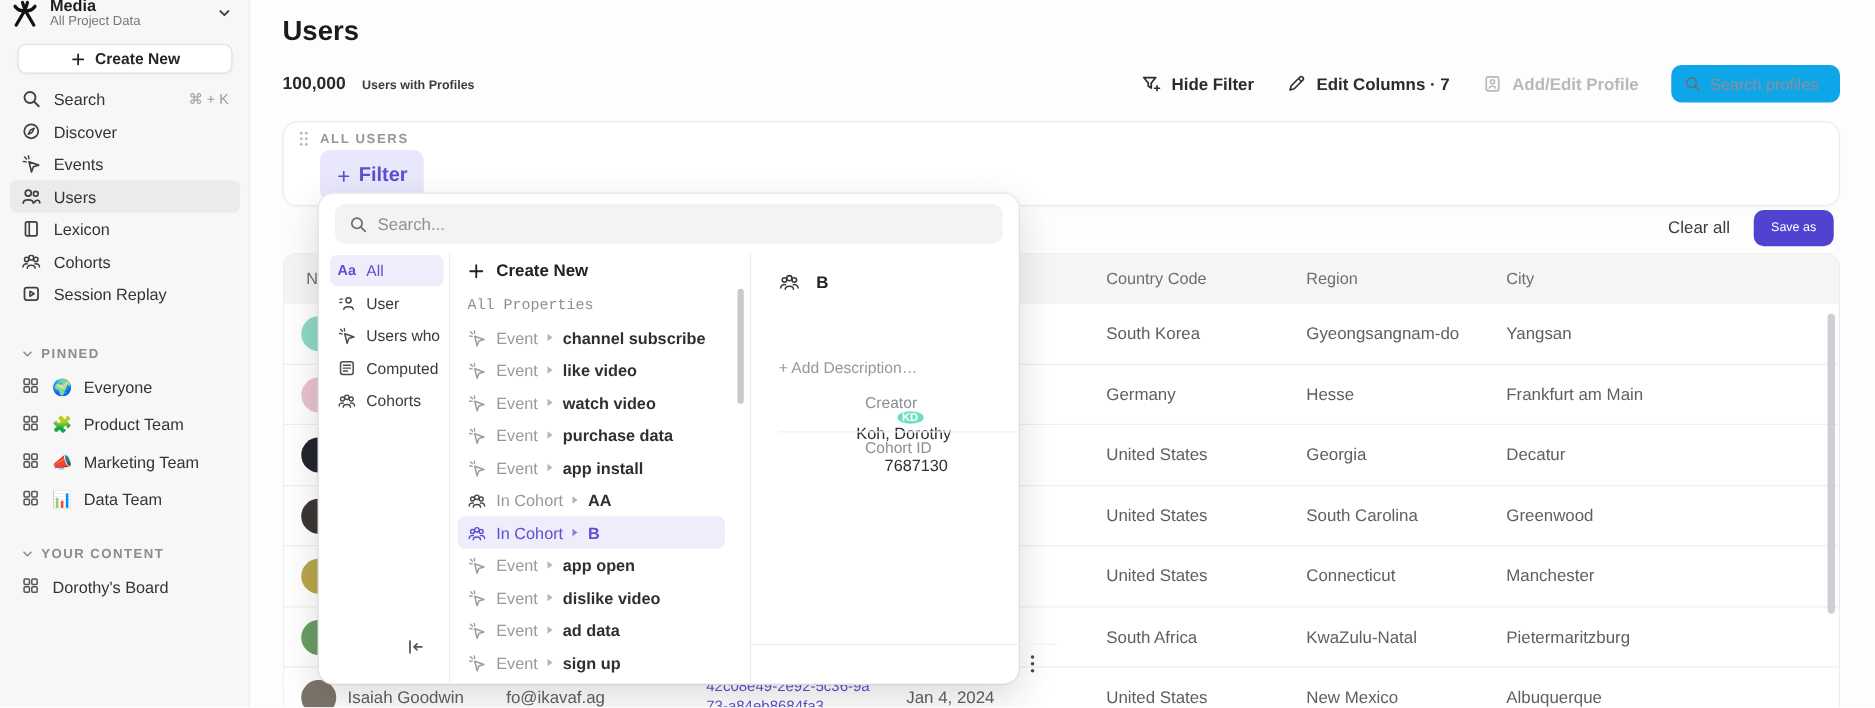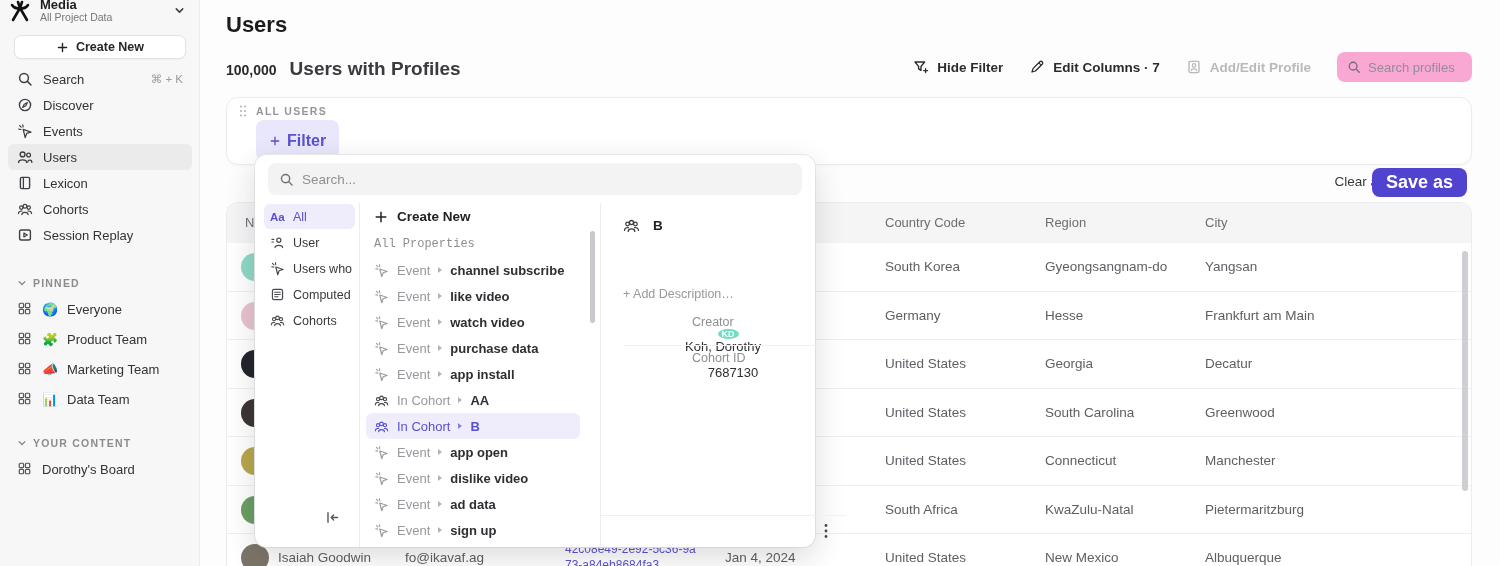--- a/index.html
+++ b/index.html
@@ -22,36 +22,36 @@
   .nav-item .shortcut { margin-left:auto; font-size:11.5px; color:#9a9aa0; }
   .nav-icon { width:16px; height:16px; flex:none; color:#3f3f44; }
   .sec-head { display:flex; align-items:center; gap:6px; font-size:10.5px; letter-spacing:1.2px; color:#8b8b90; font-weight:bold; padding:0 9px; height:22px; }
   .pin-item { height:30px; display:flex; align-items:center; gap:9px; padding:0 9px; border-radius:6px; font-size:13px; font-weight:500; color:#333338; cursor:pointer; }
   .pin-emoji { font-size:13px; width:16px; text-align:center; }
 
   
   .page-title { position:absolute; left:226px; top:12px; font-size:22px; font-weight:bold; color:#1b1b1e; }
   .count-row { position:absolute; left:226px; top:58px; display:flex; gap:13px; align-items:baseline; }
   .count-num { font-size:14px; font-weight:bold; color:#2a2a2e; }
-  .count-lbl { font-size:19px; font-weight:bold; color:#3a3a3f; }
+  .count-lbl { font-size:10px; font-weight:bold; color:#3a3a3f; }
   .top-actions { position:absolute; right:28px; top:52px; display:flex; align-items:center; gap:26px; }
   .taction { display:flex; align-items:center; gap:8px; font-size:13.5px; font-weight:bold; color:#2c2c30; cursor:pointer; white-space:nowrap; }
   .taction.disabled { color:#b9b9bd; }
   .taction .nav-icon { color:inherit; }
-  .search-box { width:135px; height:30px; background:#f9a8d4; border-radius:8px; display:flex; align-items:center; gap:7px; padding:0 10px; }
+  .search-box { width:135px; height:30px; background:#0ea5e9; border-radius:8px; display:flex; align-items:center; gap:7px; padding:0 10px; }
   .search-box input { border:0; outline:0; background:transparent; font-size:13px; width:100%; color:#3a3a3f; font-family:inherit; }
   .search-box input::placeholder { color:#8f8f95; }
 
   
   .filter-card { position:absolute; left:226px; top:97px; width:1246px; height:68px; background:#fff; border:1px solid #ececee; border-radius:12px; box-shadow:0 1px 3px rgba(0,0,0,.03); }
   .allusers { position:absolute; left:29px; top:7px; font-size:10.5px; letter-spacing:1.3px; color:#96969b; font-weight:bold; }
   .drag-handle { position:absolute; left:12px; top:6px; color:#b6b6bb; }
   .chip-filter { position:absolute; left:29px; top:22px; height:41px; padding:0 13px; background:#e9e7fb; color:#5a50d2; border-radius:8px; display:flex; align-items:center; gap:6px; font-size:16px; font-weight:bold; cursor:pointer; }
   .clear-all { position:absolute; right:116px; top:174px; font-size:13.5px; font-weight:500; color:#39393e; cursor:pointer; }
-  .btn-saveas { position:absolute; right:33px; top:168px; height:29px; padding:0 14px; background:#4f43cf; color:#fff; border-radius:8px; display:flex; align-items:center; font-size:18px; font-weight:bold; cursor:pointer; }
+  .btn-saveas { position:absolute; right:33px; top:168px; height:29px; padding:0 14px; background:#4f43cf; color:#fff; border-radius:8px; display:flex; align-items:center; font-size:10px; font-weight:normal; cursor:pointer; }
 
   
   .table-card { position:absolute; left:226px; top:202px; width:1246px; height:364px; background:#fff; border:1px solid #ececee; border-bottom:0; border-radius:12px 12px 0 0; overflow:hidden; }
   .thead { position:absolute; left:0; top:0; width:100%; height:40px; background:#f5f5f6; }
   .th { position:absolute; top:0; line-height:40px; font-size:13px; font-weight:500; color:#6d6d73; }
   .trow { position:absolute; left:0; width:100%; height:48.5px; border-bottom:1px solid #efeff1; }
   .avatar { position:absolute; left:14px; top:10px; width:28px; height:28px; border-radius:50%; }
   .td { position:absolute; top:0; line-height:48px; font-size:13.5px; color:#5e5e64; white-space:nowrap; }
   .c-name  { left:18px; }  .c-namecell { left:51px; }
   .c-email { left:178px; } .c-date { left:498px; }

